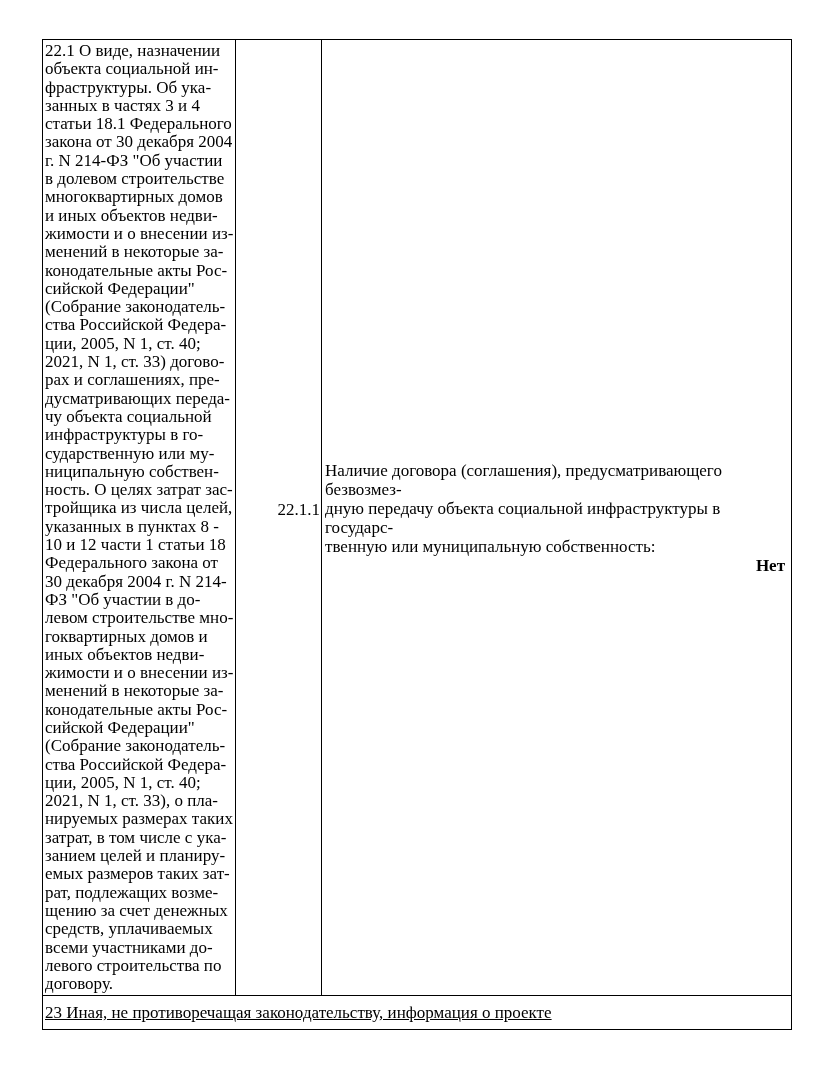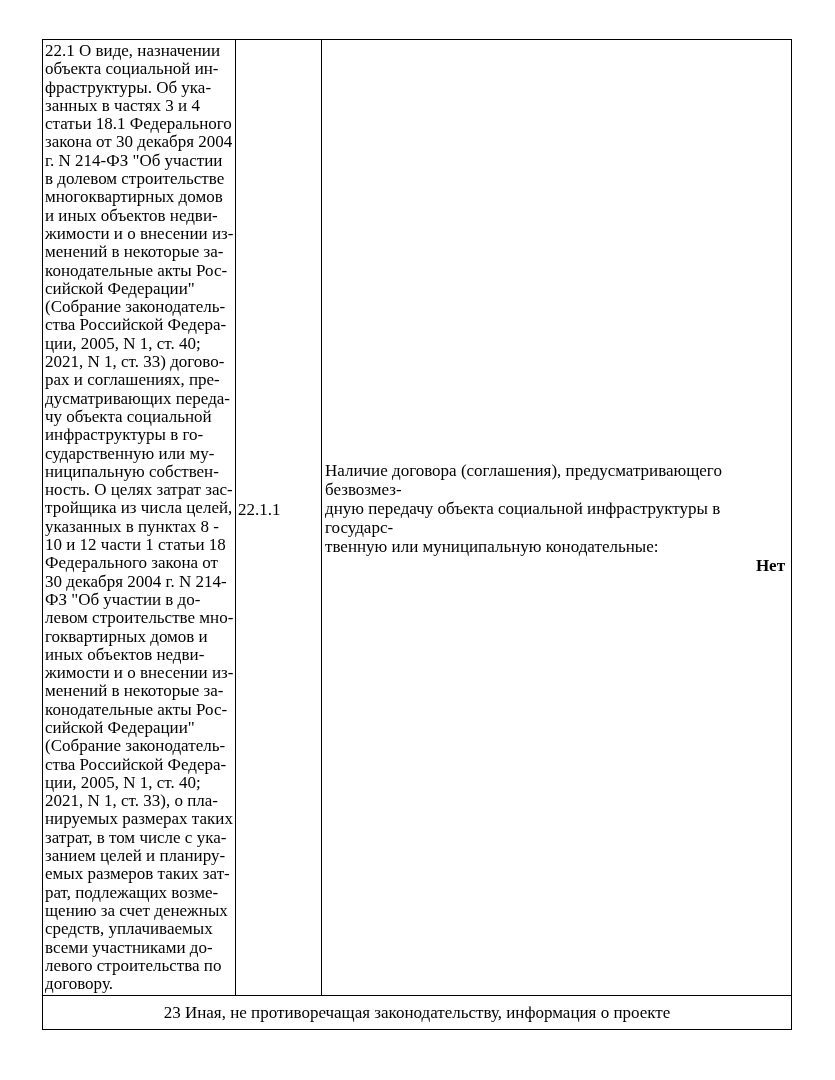--- a/index.html
+++ b/index.html
@@ -39,41 +39,42 @@
     padding: 2px 1px 2px 2px;
     line-height: 18.3px;
     white-space: pre-line;
     text-align: left;
   }
   td.cell-num {
     width: 82px;
     vertical-align: middle;
     padding: 0 1px 16px 2px;
     line-height: 18.3px;
-    text-align: left;
+    text-align: right;
   }
   td.cell-val {
     vertical-align: middle;
     padding: 2px 6px 2px 3px;
     line-height: 19px;
     text-align: left;
   }
   .statement {
     white-space: pre-line;
   }
   .answer {
     font-weight: bold;
     text-align: right;
   }
   td.cell-footer {
     height: 31px;
     vertical-align: middle;
     padding: 1px 2px;
     line-height: 19px;
-    text-align: center;
+    text-align: left;
+    text-decoration: underline;
   }
 </style>
 </head>
 <body>
 
 <div class="page">
   <table class="decl-table">
     <tbody>
       <tr>
         <td class="cell-desc">22.1 О виде, назначении
@@ -125,21 +126,21 @@
 рат, подлежащих возме-
 щению за счет денежных
 средств, уплачиваемых
 всеми участниками до-
 левого строительства по
 договору.</td>
         <td class="cell-num">22.1.1</td>
         <td class="cell-val">
           <div class="statement">Наличие договора (соглашения), предусматривающего безвозмез-
 дную передачу объекта социальной инфраструктуры в государс-
-твенную или муниципальную конодательные:</div>
+твенную или муниципальную собственность:</div>
           <div class="answer">Нет</div>
         </td>
       </tr>
       <tr>
         <td class="cell-footer" colspan="3">23 Иная, не противоречащая законодательству, информация о проекте</td>
       </tr>
     </tbody>
   </table>
 </div>
 

